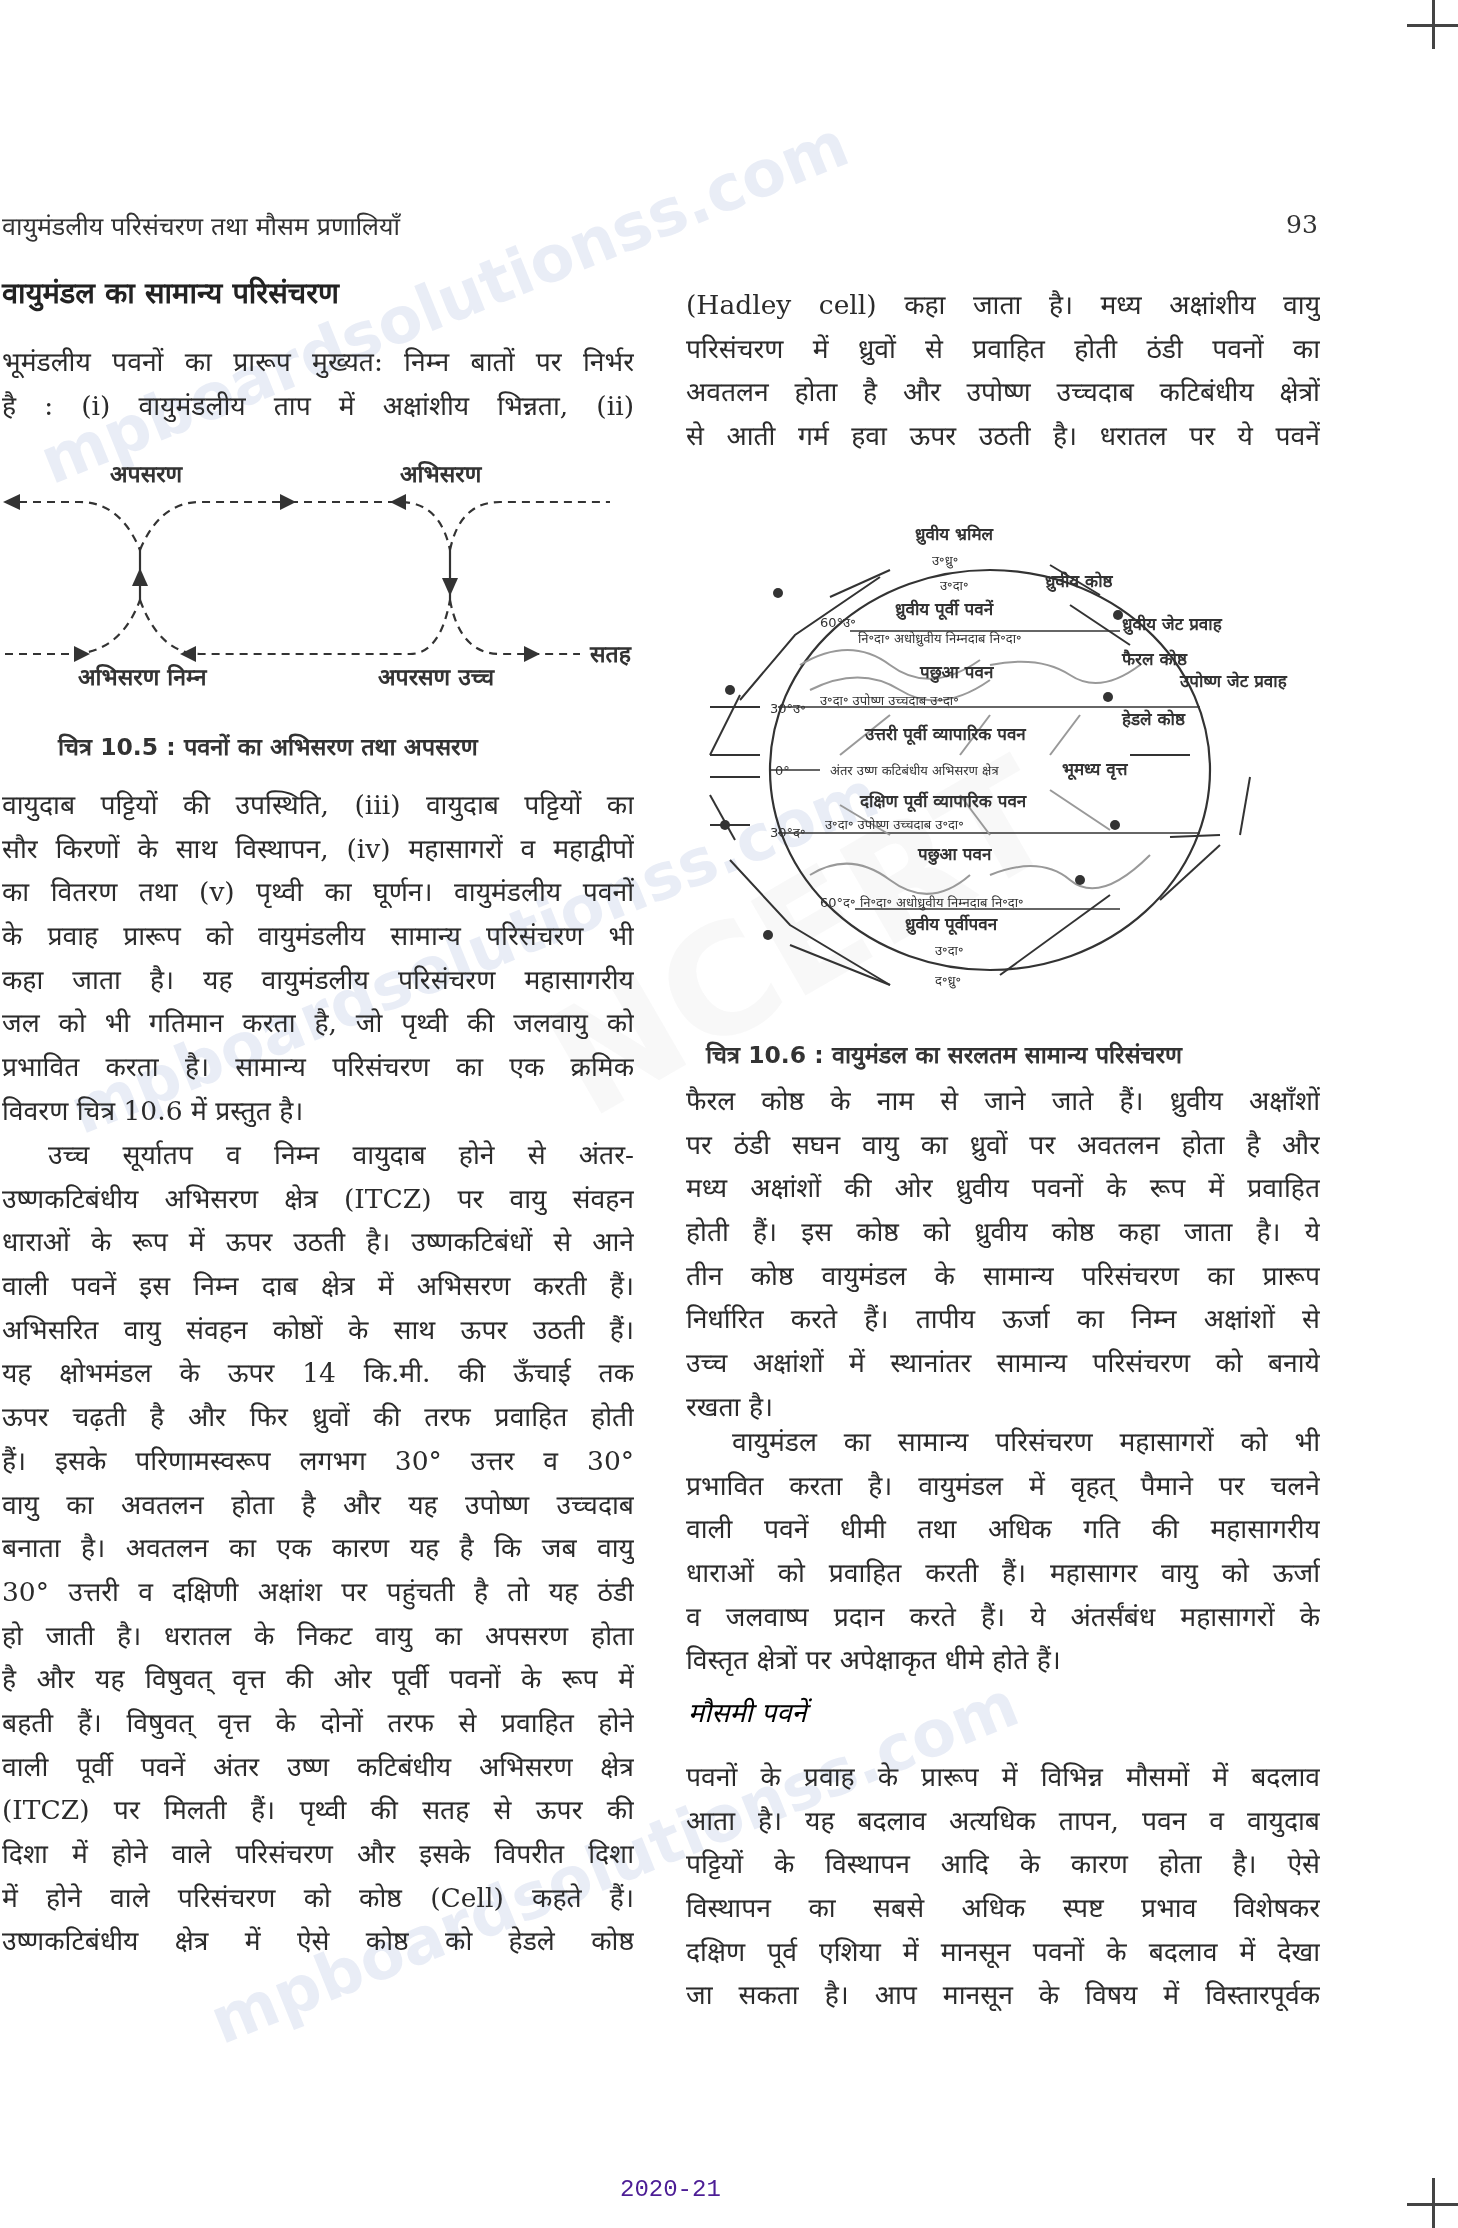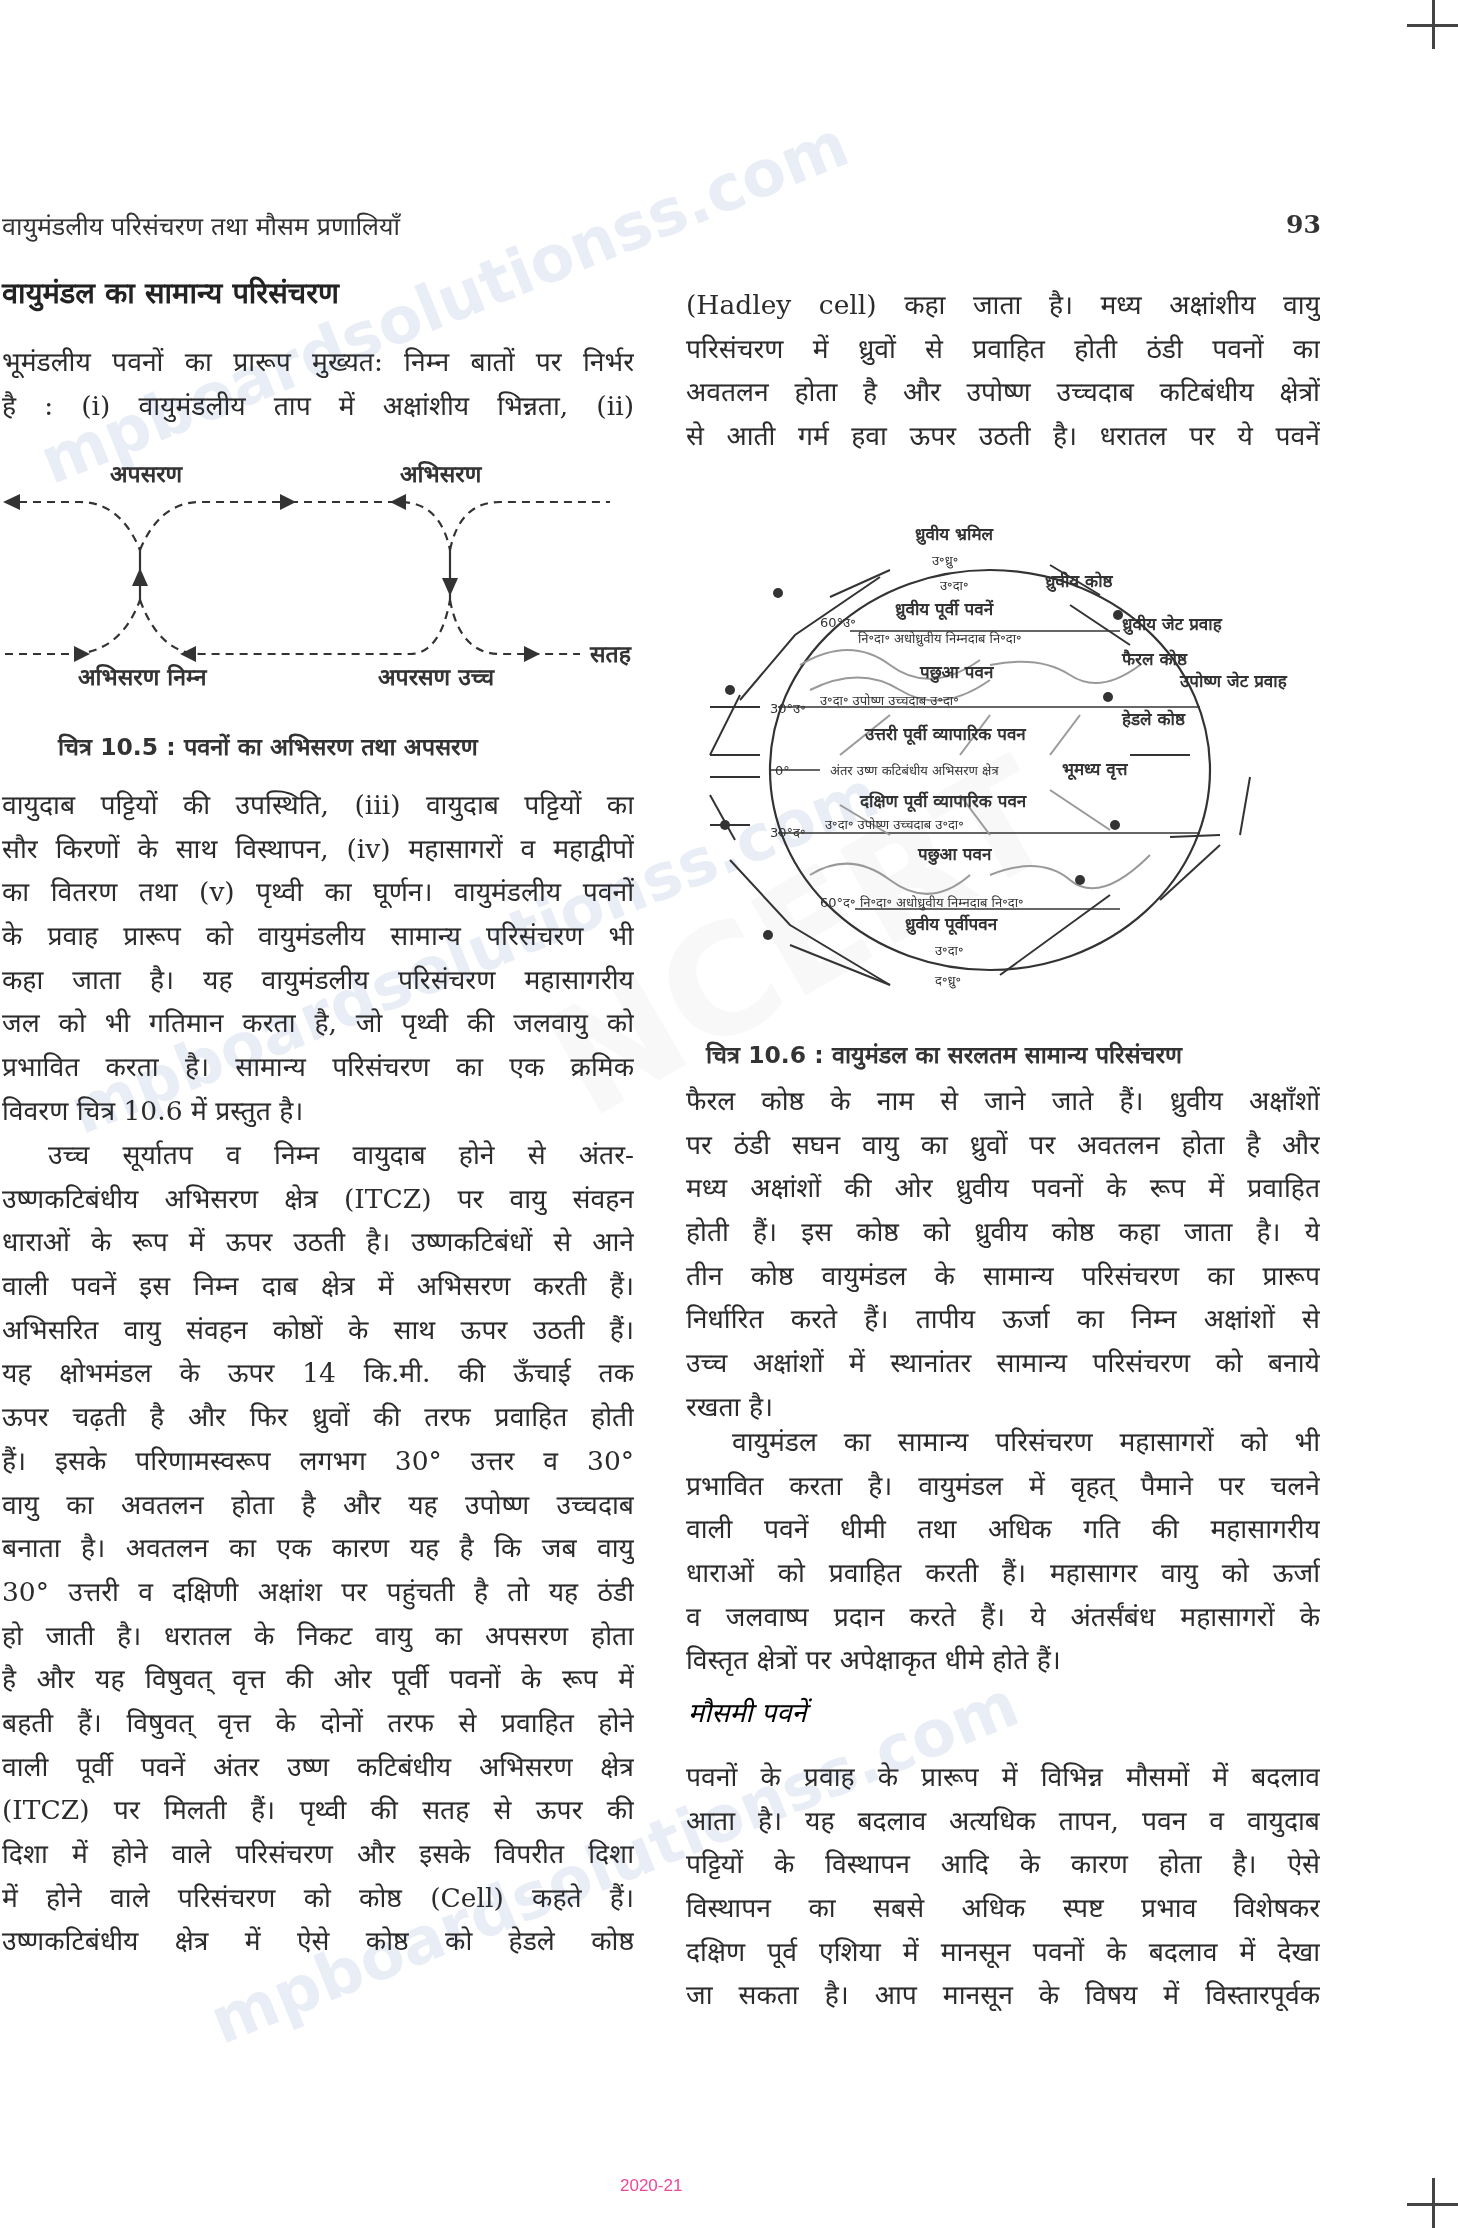--- a/index.html
+++ b/index.html
@@ -10,21 +10,21 @@
   .crop-v { position:absolute; width:3px; background:#444; }
   .running-head { font-size:25px; color:#333; white-space:nowrap; }
   .page-num { font-size:25px; color:#333; }
   .section-h { font-family:"DejaVu Sans", sans-serif; font-weight:bold; font-size:29px; color:#222; }
   .col { position:absolute; width:640px; font-size:26.5px; line-height:43.7px; text-align:justify; }
   .col .line { display:block; white-space:nowrap; text-align:justify; text-align-last:justify; height:43.7px; overflow:hidden; }
   .col .line.last { text-align-last:left; }
   .indent { padding-left:46px; }
   .caption { font-family:"DejaVu Sans", sans-serif; font-weight:bold; font-size:23.5px; color:#333; white-space:nowrap; }
   .subhead { font-style:italic; font-size:27px; color:#000000; }
-  .footer { font-family:Liberation Sans, sans-serif; font-size:17px; color:#ec4899; }
+  .footer { font-family:Liberation Mono, monospace; font-size:24px; color:#4c1d95; }
   .watermark { position:absolute; font-family:"DejaVu Sans", sans-serif; font-weight:bold;
                color:rgba(120,140,200,0.16); white-space:nowrap; pointer-events:none; }
   svg text { font-family:"DejaVu Sans", sans-serif; }
   .diag-lbl { font-size:17px; font-weight:bold; fill:#333; }
   .diag-sm { font-size:13px; fill:#333; }
   .fig5-lbl { font-size:23px; font-weight:bold; fill:#333; }
 </style>
 </head>
 <body>
 
@@ -32,21 +32,21 @@
 <div class="crop-v" style="left:1432px;top:0;height:49px;"></div>
 <div class="crop-h" style="left:1407px;top:2203px;width:51px;"></div>
 <div class="crop-v" style="left:1432px;top:2178px;height:50px;"></div>
 
 <div class="watermark" style="left:30px;top:430px;font-size:64px;transform:rotate(-22deg);transform-origin:left top;">mpboardsolutionss.com</div>
 <div class="watermark" style="left:60px;top:1080px;font-size:64px;transform:rotate(-22deg);transform-origin:left top;">mpboardsolutionss.com</div>
 <div class="watermark" style="left:200px;top:1990px;font-size:64px;transform:rotate(-22deg);transform-origin:left top;">mpboardsolutionss.com</div>
 <div class="watermark" style="left:520px;top:1000px;font-size:150px;color:rgba(150,150,150,0.07);transform:rotate(-30deg);transform-origin:left top;">NCERT</div>
 
 <div class="abs running-head" style="left:2px;top:208px;">वायुमंडलीय परिसंचरण तथा मौसम प्रणालियाँ</div>
-<div class="abs page-num" style="left:1286px;top:210px;font-weight:bold;">93</div>
+<div class="abs page-num" style="left:1286px;top:210px;">93</div>
 
 <div class="abs section-h" style="left:2px;top:272px;">वायुमंडल का सामान्य परिसंचरण</div>
 
 <div class="col" style="left:2px;top:340px;width:632px;">
   <span class="line">भूमंडलीय पवनों का प्रारूप मुख्यत: निम्न बातों पर निर्भर</span>
   <span class="line">है : (i) वायुमंडलीय ताप में अक्षांशीय भिन्नता, (ii)</span>
 </div>
 
 <svg class="abs" style="left:0;top:440px;" width="660" height="260" viewBox="0 0 660 260">
   <defs>

